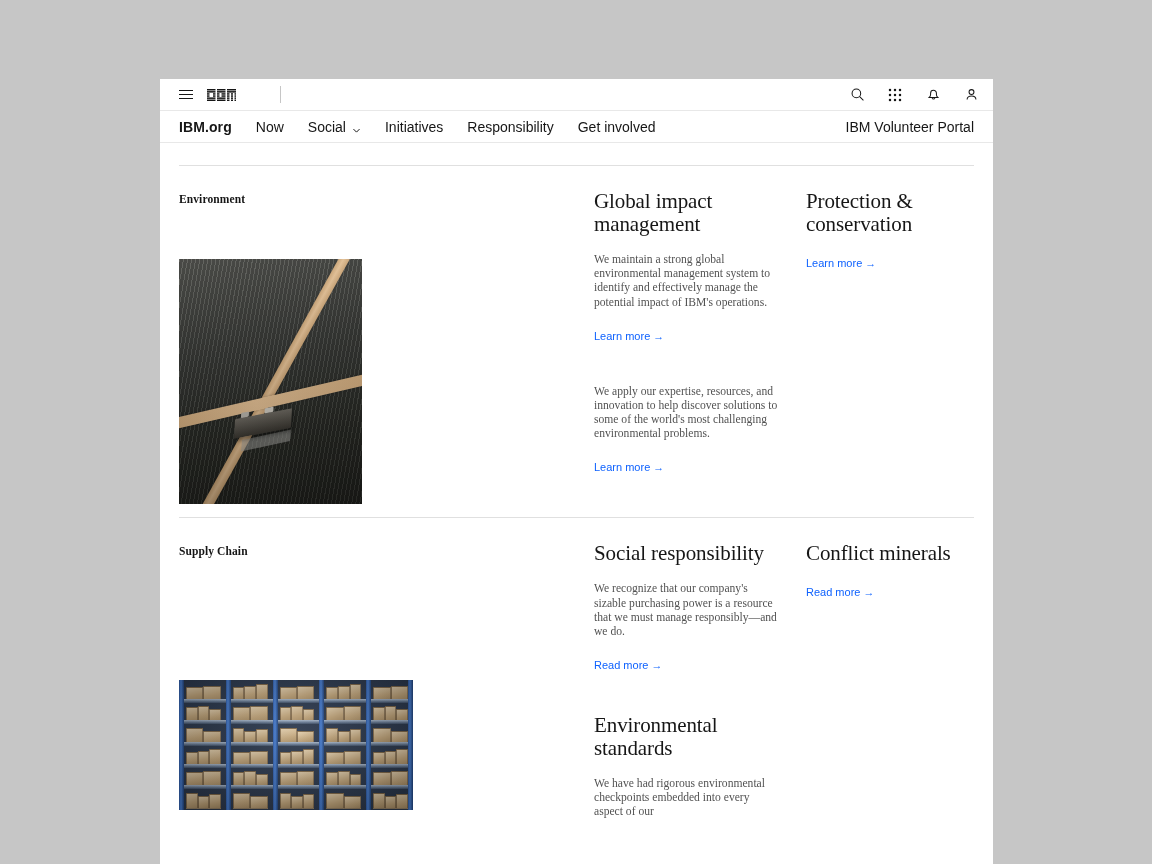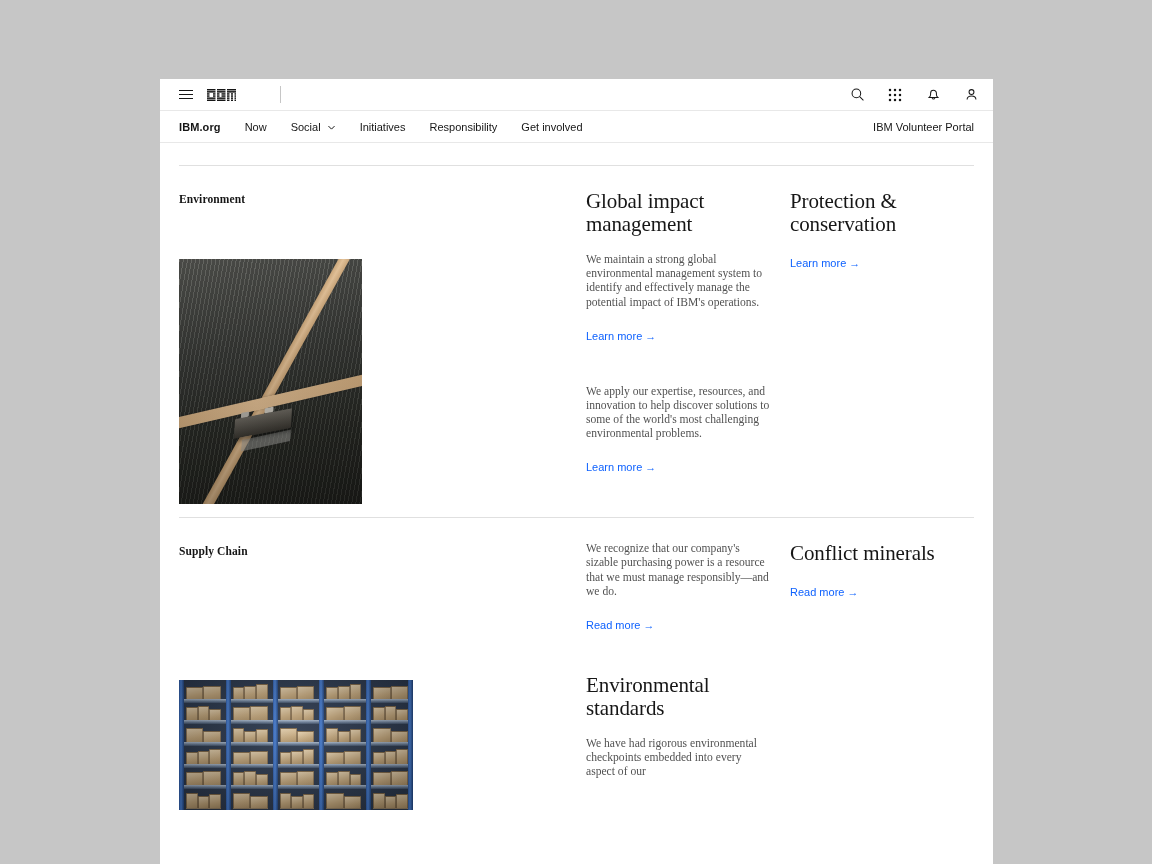--- a/index.html
+++ b/index.html
@@ -85,21 +85,21 @@
     cursor: pointer;
   }
 
   
   .subnav {
     height: 31px;
     border-bottom: 1px solid #e8e8e8;
     display: flex;
     align-items: center;
     position: relative;
-    font-size: 11px;
+    font-size: 14px;
   }
   .subnav-brand {
     margin-left: 19px;
     font-weight: 700;
     color: #161616;
     letter-spacing: 0.1px;
     cursor: pointer;
   }
   .subnav-items {
     display: flex;
@@ -134,20 +134,21 @@
   }
   .rule {
     height: 1px;
     background: #e0e0e0;
     margin-top: 22px;
   }
   .section {
     position: relative;
     display: grid;
     grid-template-columns: 407px 204px 203px;
+    gap: 8px;
   }
   .section-label {
     font-family: "Liberation Serif", serif;
     font-weight: 700;
     font-size: 11.5px;
     color: #161616;
     padding-top: 27px;
     letter-spacing: 0.1px;
   }
 
@@ -536,20 +537,21 @@
               <div class="wh-upright" style="left:140.4px;"></div>
               <div class="wh-upright" style="left:187.2px;"></div>
               <div class="wh-upright" style="left:229.0px;"></div>
             </div>
           <div class="wh-shade"></div>
         </div>
       </div>
 
       <div>
         <div class="card">
+          <h3>Social responsibility</h3>
           <p>We recognize that our company's sizable purchasing power is a resource that we must manage responsibly—and we do.</p>
           <a class="more-link">
             <span>Read more</span><span class="arr">→</span>
           </a>
         </div>
         <div class="card" style="padding-top:41px;">
           <h3>Environmental standards</h3>
           <p>We have had rigorous environmental checkpoints embedded into every aspect of our</p>
         </div>
       </div>

